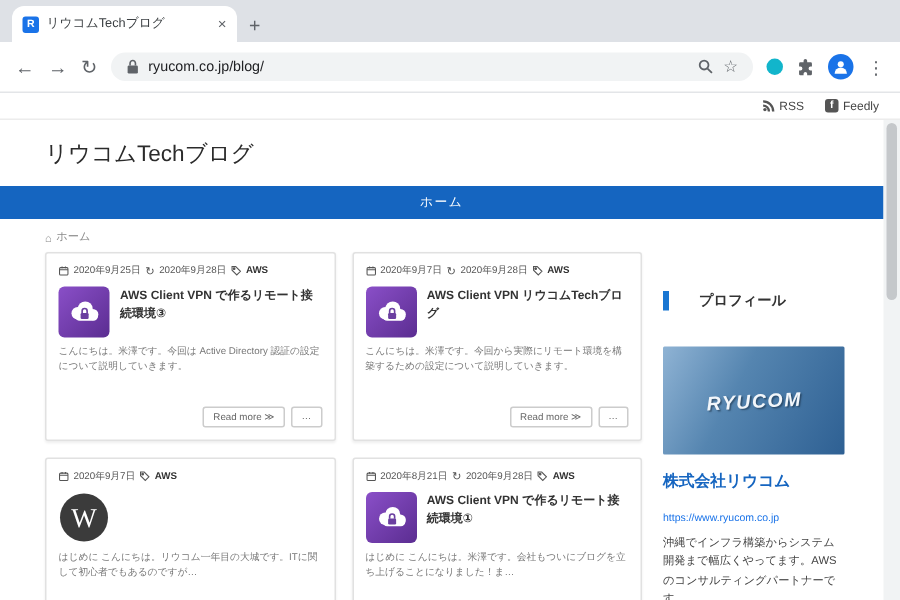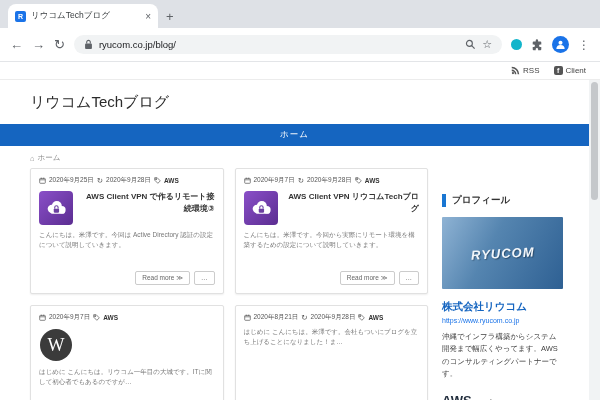--- a/index.html
+++ b/index.html
@@ -42,36 +42,36 @@
 
   .breadcrumb { padding:7px 0 5px 30px; font-size:7.5px; color:#8a8a8a; display:flex; align-items:center; gap:3px; }
 
   .layout { display:flex; gap:14px; padding:0 26px 0 30px; align-items:flex-start; }
   .cards { flex:0 0 398px; display:grid; grid-template-columns:1fr 1fr; gap:11px; }
   .card { background:#fff; border:1px solid #e1e1e1; border-radius:2px; box-shadow:0 1px 2px rgba(0,0,0,.07); padding:7px 8px 8px; min-height:126px; display:flex; flex-direction:column; }
   .meta { display:flex; align-items:center; gap:3px; font-size:6.5px; color:#555; flex-wrap:nowrap; white-space:nowrap; }
   .meta .mi { display:flex; align-items:center; color:#555; }
   .meta .refresh-glyph { font-size:7.5px; line-height:1; }
   .meta .tag { font-weight:bold; color:#333; }
-  .card-body { display:flex; gap:7px; margin-top:6px;text-align:right; }
+  .card-body { display:flex; gap:7px; margin-top:6px; }
   .thumb { width:34px; height:34px; flex:none; border-radius:4px; display:flex; align-items:center; justify-content:center; }
   .thumb.aws { background:linear-gradient(135deg,#8a4fc8,#5b2d91); }
   .thumb.wp { background:#fff; }
   .wp-circle { width:32px; height:32px; border-radius:50%; background:#3b3b3b; color:#fff; font-family:"Liberation Serif","DejaVu Serif",serif; font-size:18px; display:flex; align-items:center; justify-content:center; }
   .card-title { font-size:8px; line-height:1.45; color:#333; font-weight:600; }
   .excerpt { margin-top:5px; font-size:6.5px; line-height:1.6; color:#777; }
   .actions { margin-top:auto; padding-top:6px; display:flex; justify-content:flex-end; gap:4px; }
   .rm { font-size:6.5px; color:#666; border:1px solid #ccc; border-radius:2px; padding:2px 6px; background:#fff; }
 
   
   .sidebar { flex:1; min-width:0; }
-  .sb-heading { margin:26px 0 10px; border-left:4px solid #1976d2; padding-left:6px; font-size:9.5px; font-weight:bold; color:#333; }
+  .sb-heading { margin:26px 0 24px; border-left:4px solid #1976d2; padding-left:20px; font-size:9.5px; font-weight:bold; color:#333; }
   .sb-photo { height:72px; border-radius:1px; background:linear-gradient(118deg,#8fb3d4 0%,#5585b0 40%,#2e6093 100%); display:flex; align-items:center; justify-content:center; margin-bottom:11px; }
   .sb-photo span { color:#f2f6fa; font-weight:bold; font-style:italic; font-size:13px; letter-spacing:1px; text-shadow:1px 1px 1px rgba(20,40,60,.55); transform:rotate(-3deg); }
-  .sb-company { font-size:10.5px; font-weight:bold; color:#1565c0; margin-bottom:3px; }
+  .sb-company { font-size:10.5px; font-weight:bold; color:#1565c0; margin-bottom:14px; }
   .sb-url { font-size:7px; color:#1a73e8; margin-bottom:7px; word-break:break-all; display:block; }
   .sb-desc { font-size:7.5px; color:#444; line-height:1.65; }
   .sb-partner { margin-top:12px; display:flex; align-items:baseline; gap:5px; }
   .sb-partner .aws-word { font-size:13px; font-weight:bold; color:#232f3e; border-bottom:2px solid #f90; padding-bottom:1px; }
   .sb-partner .partner-word { font-size:9px; color:#555; }
   svg { display:block; }
 </style>
 </head>
 <body>
 
@@ -127,21 +127,21 @@
         <svg width="9" height="9" viewBox="0 0 12 12" fill="#555">
             <circle cx="2.6" cy="9.4" r="1.5"></circle>
             <path d="M1 4.8a6.2 6.2 0 016.2 6.2H5.1A4.1 4.1 0 001 6.9z"></path>
             <path d="M1 1a10 10 0 0110 10H8.9A7.9 7.9 0 001 3.1z"></path>
           </svg>
       </span>
       <span>RSS</span>
     </span>
     <span class="bm-item">
       <span class="feedly-glyph">f</span>
-      <span>Client</span>
+      <span>Feedly</span>
     </span>
   </div>
 
   <div class="viewport">
     <div class="page">
 
       <div class="site-header">
         <span class="site-title">リウコムTechブログ</span>
       </div>
 
@@ -284,20 +284,35 @@
               <span>2020年8月21日</span>
               <span class="mi refresh-glyph">↻</span>
               <span>2020年9月28日</span>
               <span class="mi">
                   <svg width="7" height="7" viewBox="0 0 10 10" fill="none" stroke="currentColor">
                     <path d="M1 1h3.5L9 5.5 5.5 9 1 4.5z"></path>
                     <circle cx="3" cy="3" r=".8" fill="currentColor"></circle>
                   </svg>
                 </span>
               <span class="tag">AWS</span>
+            </div>
+            <div class="card-body">
+              <div class="thumb aws">
+                <svg width="30" height="30" viewBox="0 0 36 36">
+                    <g fill="#fff">
+                      <circle cx="13" cy="19" r="5"></circle>
+                      <circle cx="19" cy="15.5" r="6"></circle>
+                      <circle cx="25" cy="20" r="4.5"></circle>
+                      <rect x="11" y="18" width="18" height="7" rx="3.5"></rect>
+                    </g>
+                    <path d="M16.5 19v-1.8a2 2 0 014 0V19" fill="none" stroke="#6b3fa0" stroke-width="1.3"></path>
+                    <rect x="15.3" y="18.8" width="6.4" height="4.8" rx="1" fill="#6b3fa0"></rect>
+                  </svg>
+              </div>
+              <h3 class="card-title">AWS Client VPN で作るリモート接続環境①</h3>
             </div>
             <p class="excerpt">はじめに こんにちは。米澤です。会社もついにブログを立ち上げることになりました！ま…</p>
 
           </article>
 
         </div>
 
         <aside class="sidebar">
           <div class="sb-heading">プロフィール</div>
           <div class="sb-photo">

